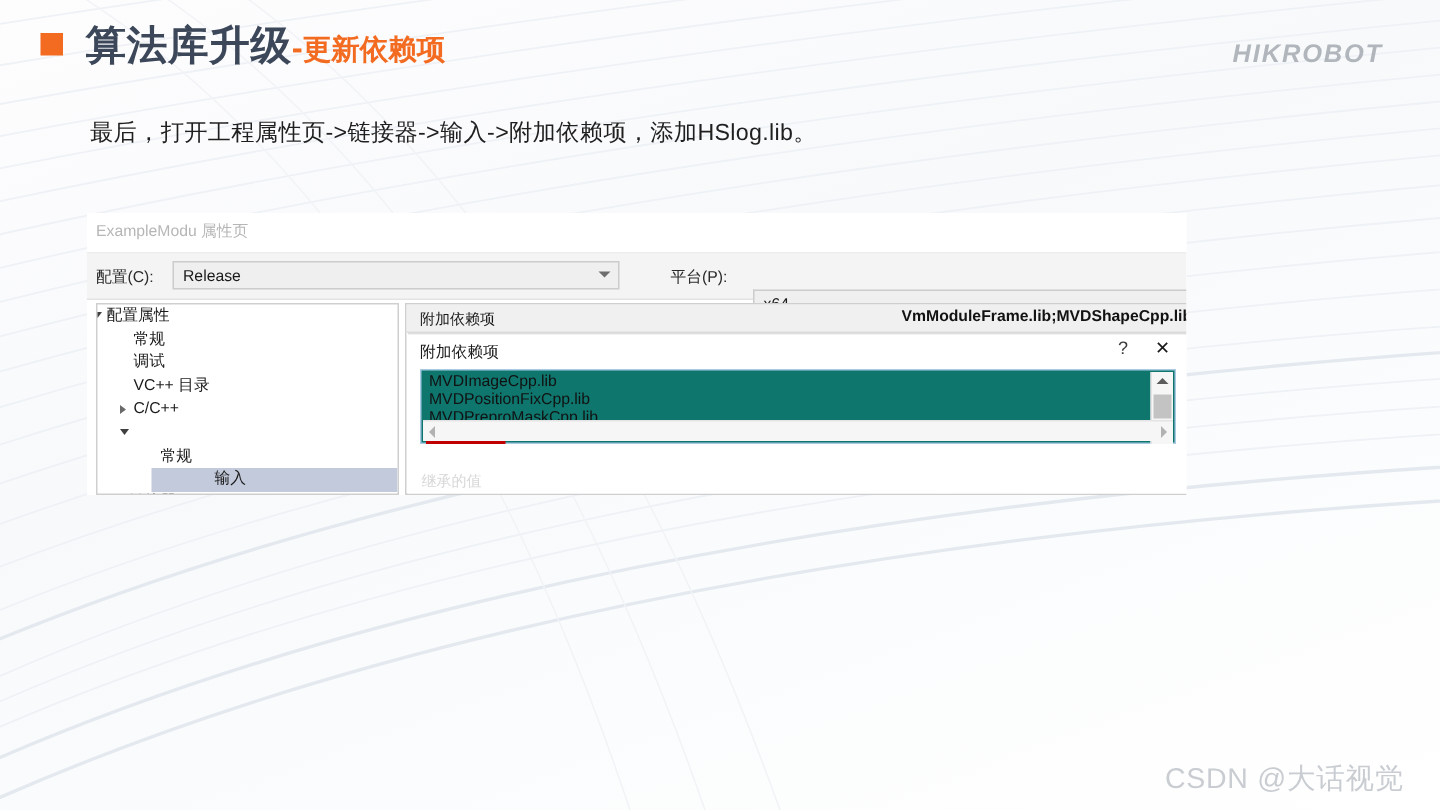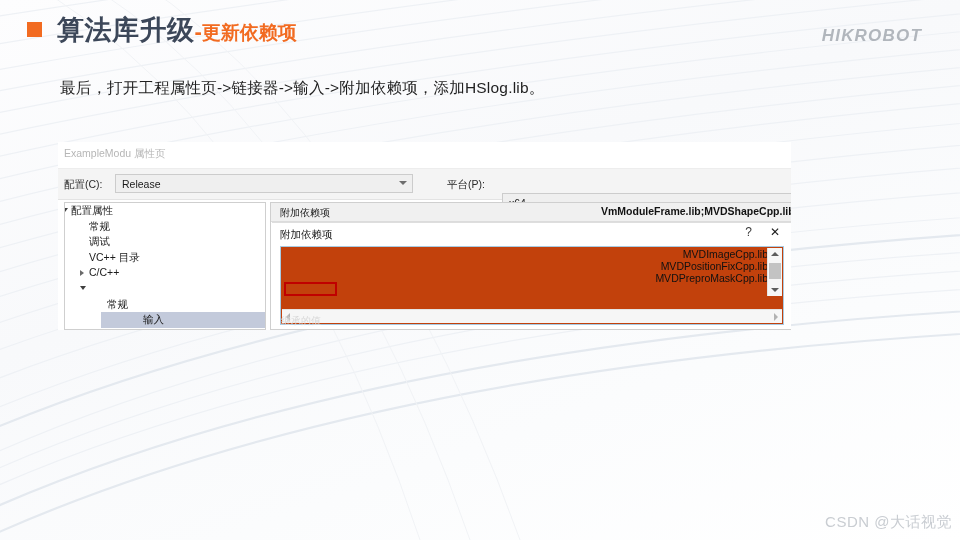--- a/index.html
+++ b/index.html
@@ -266,25 +266,24 @@
   }
   .dlg-close {
     position: absolute;
     right: 12px; top: 2px;
     font-size: 12px;
     color: #1a1a1a;
   }
   .listbox {
     position: absolute;
     left: 8px; top: 23px;
-    width: 504px; height: 79px;
-    background: #c2410c;
+    width: 504px; height: 50px;
+    background: #0f766e;
     border: 1px solid #a8cbe3;
     box-sizing: border-box;
-    text-align: right;
   }
   .listbox-inner {
     position: absolute;
     left: 1px; top: 1px;
     width: 486px; height: 48px;
     overflow: hidden;
   }
   .lib-item {
     position: relative;
     font-size: 10.5px;
@@ -344,22 +343,22 @@
   .dlg-footer-ghost {
     position: absolute;
     left: 9px; top: 91px;
     font-size: 10px;
     color: #d8d8d8;
   }
 
   
   .watermark {
     position: absolute;
-    right: 8px; bottom: 8px;
-    font-size: 15px;
+    right: 24px; bottom: 8px;
+    font-size: 19px;
     color: #c9cdd2;
     letter-spacing: 0.5px;
   }
 </style>
 </head>
 <body>
 
 <div id="slide">
 
   <div class="waves">

